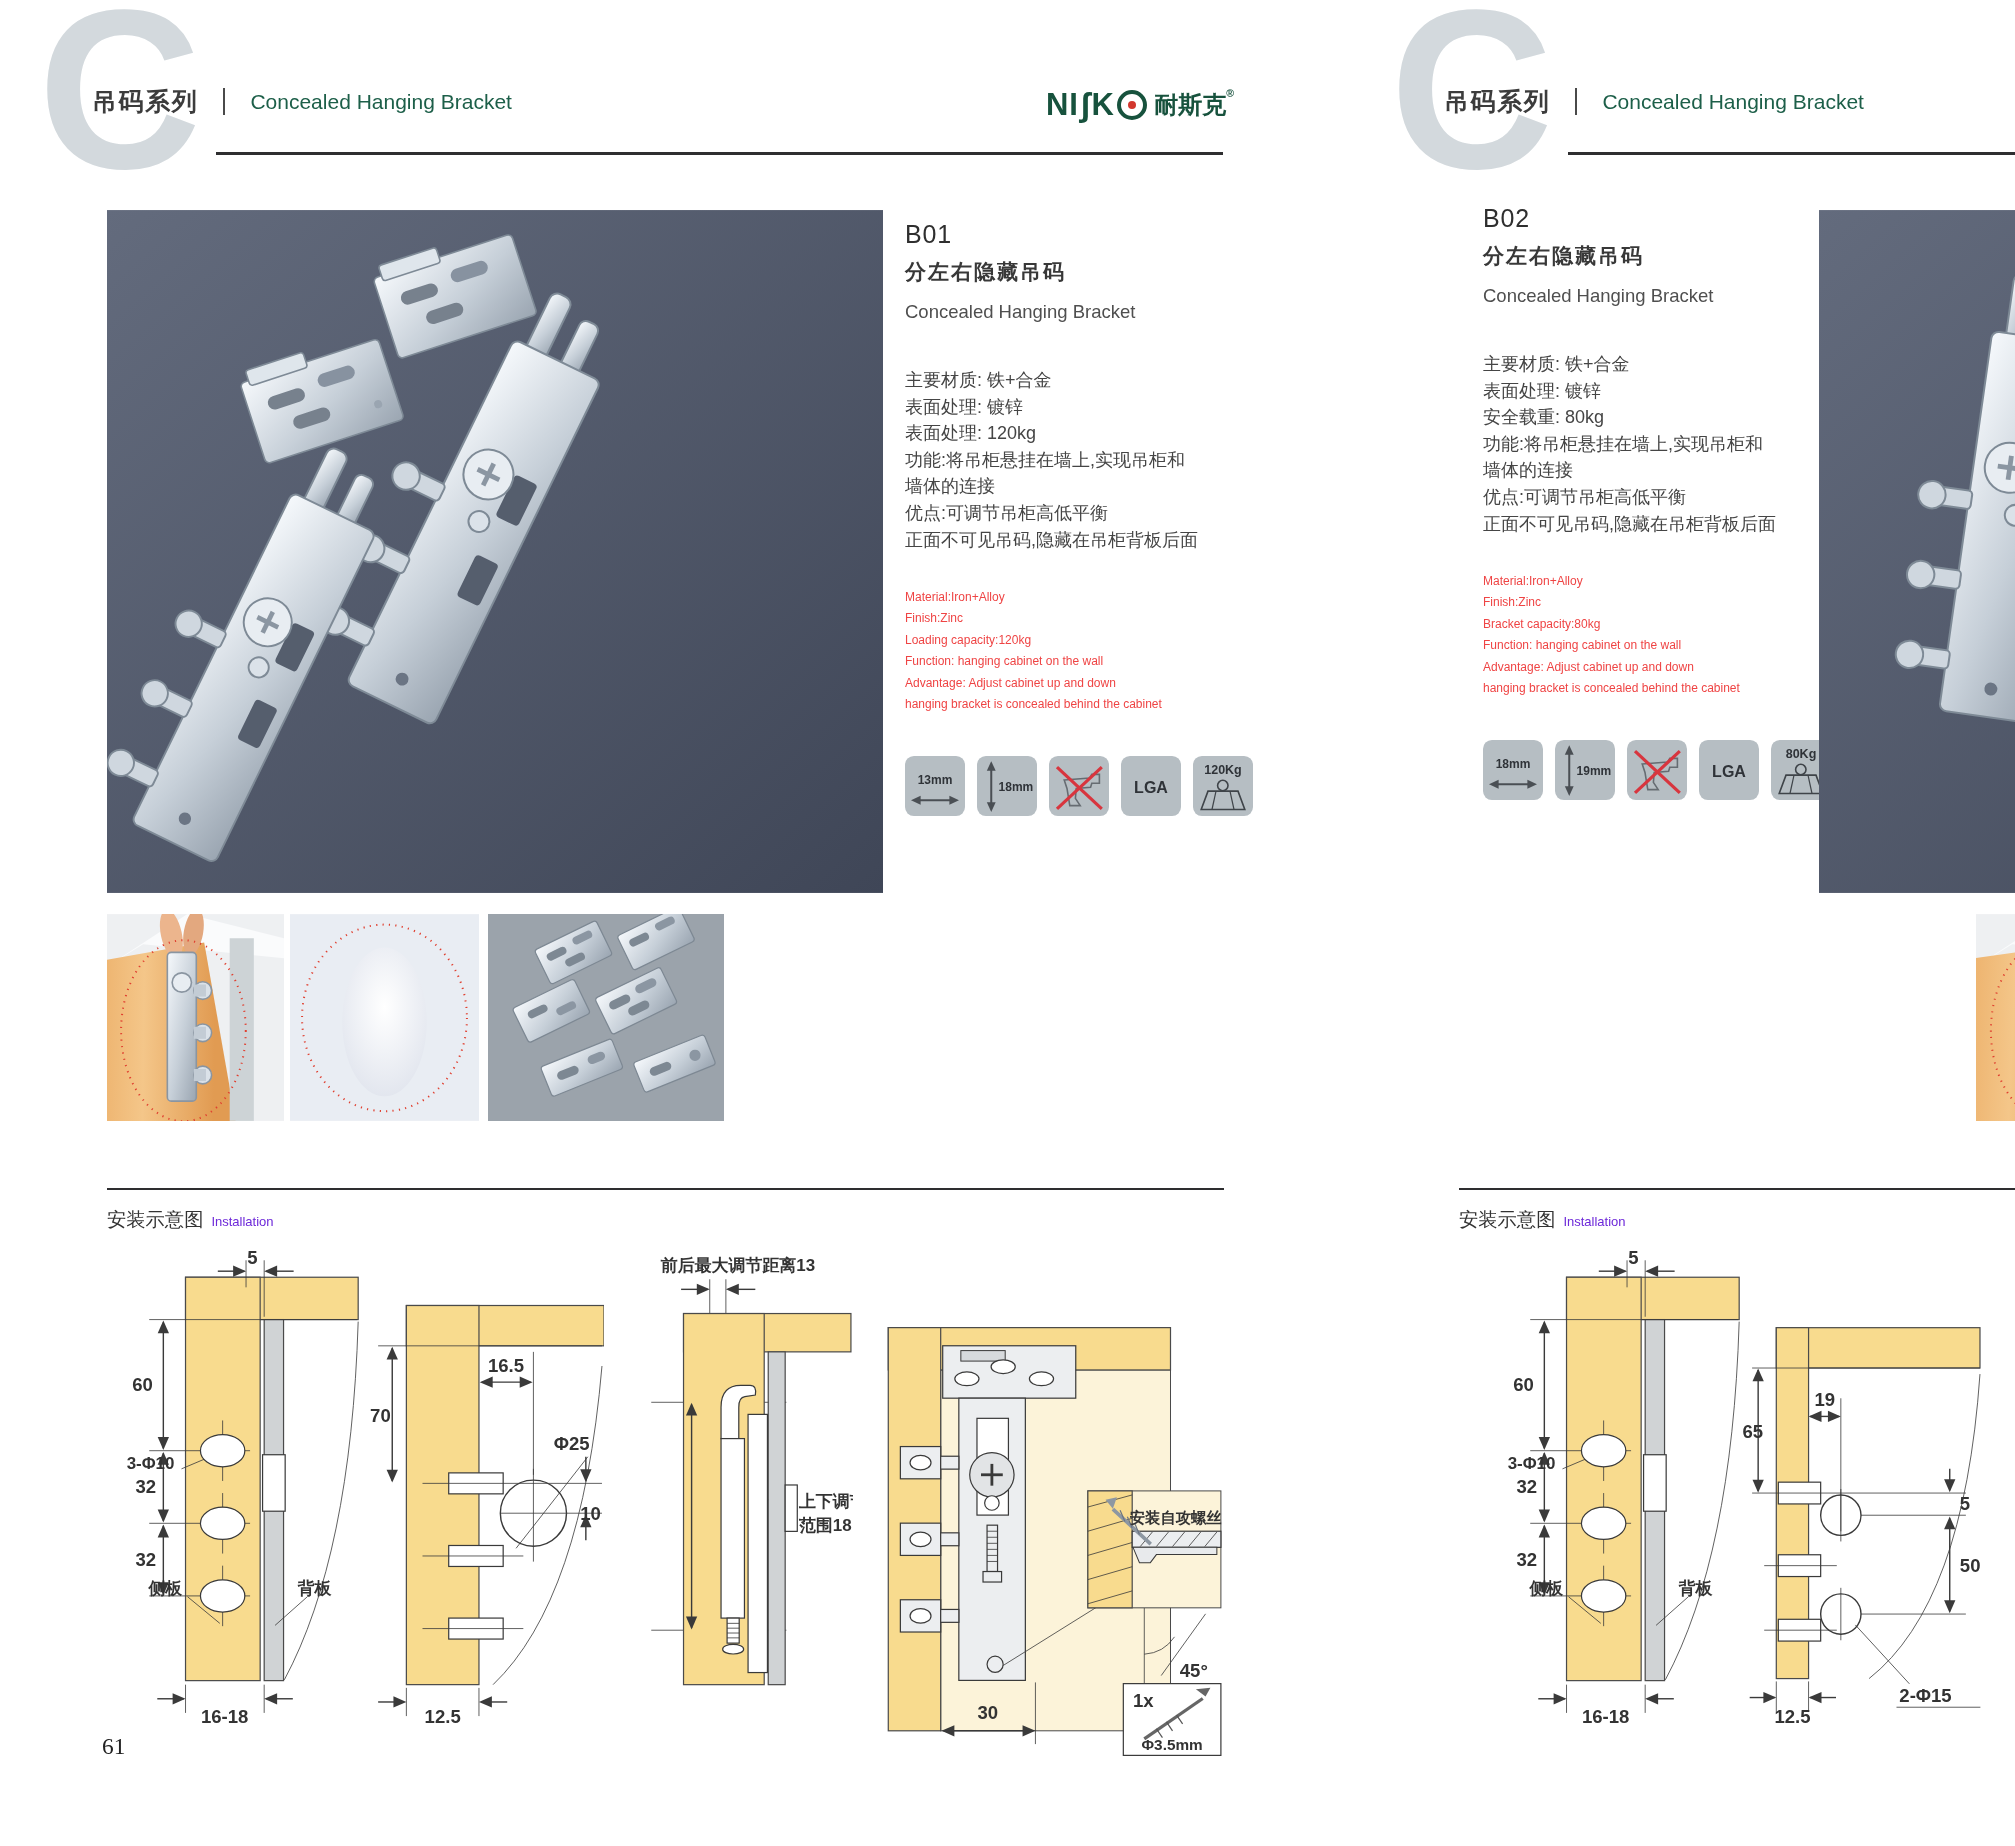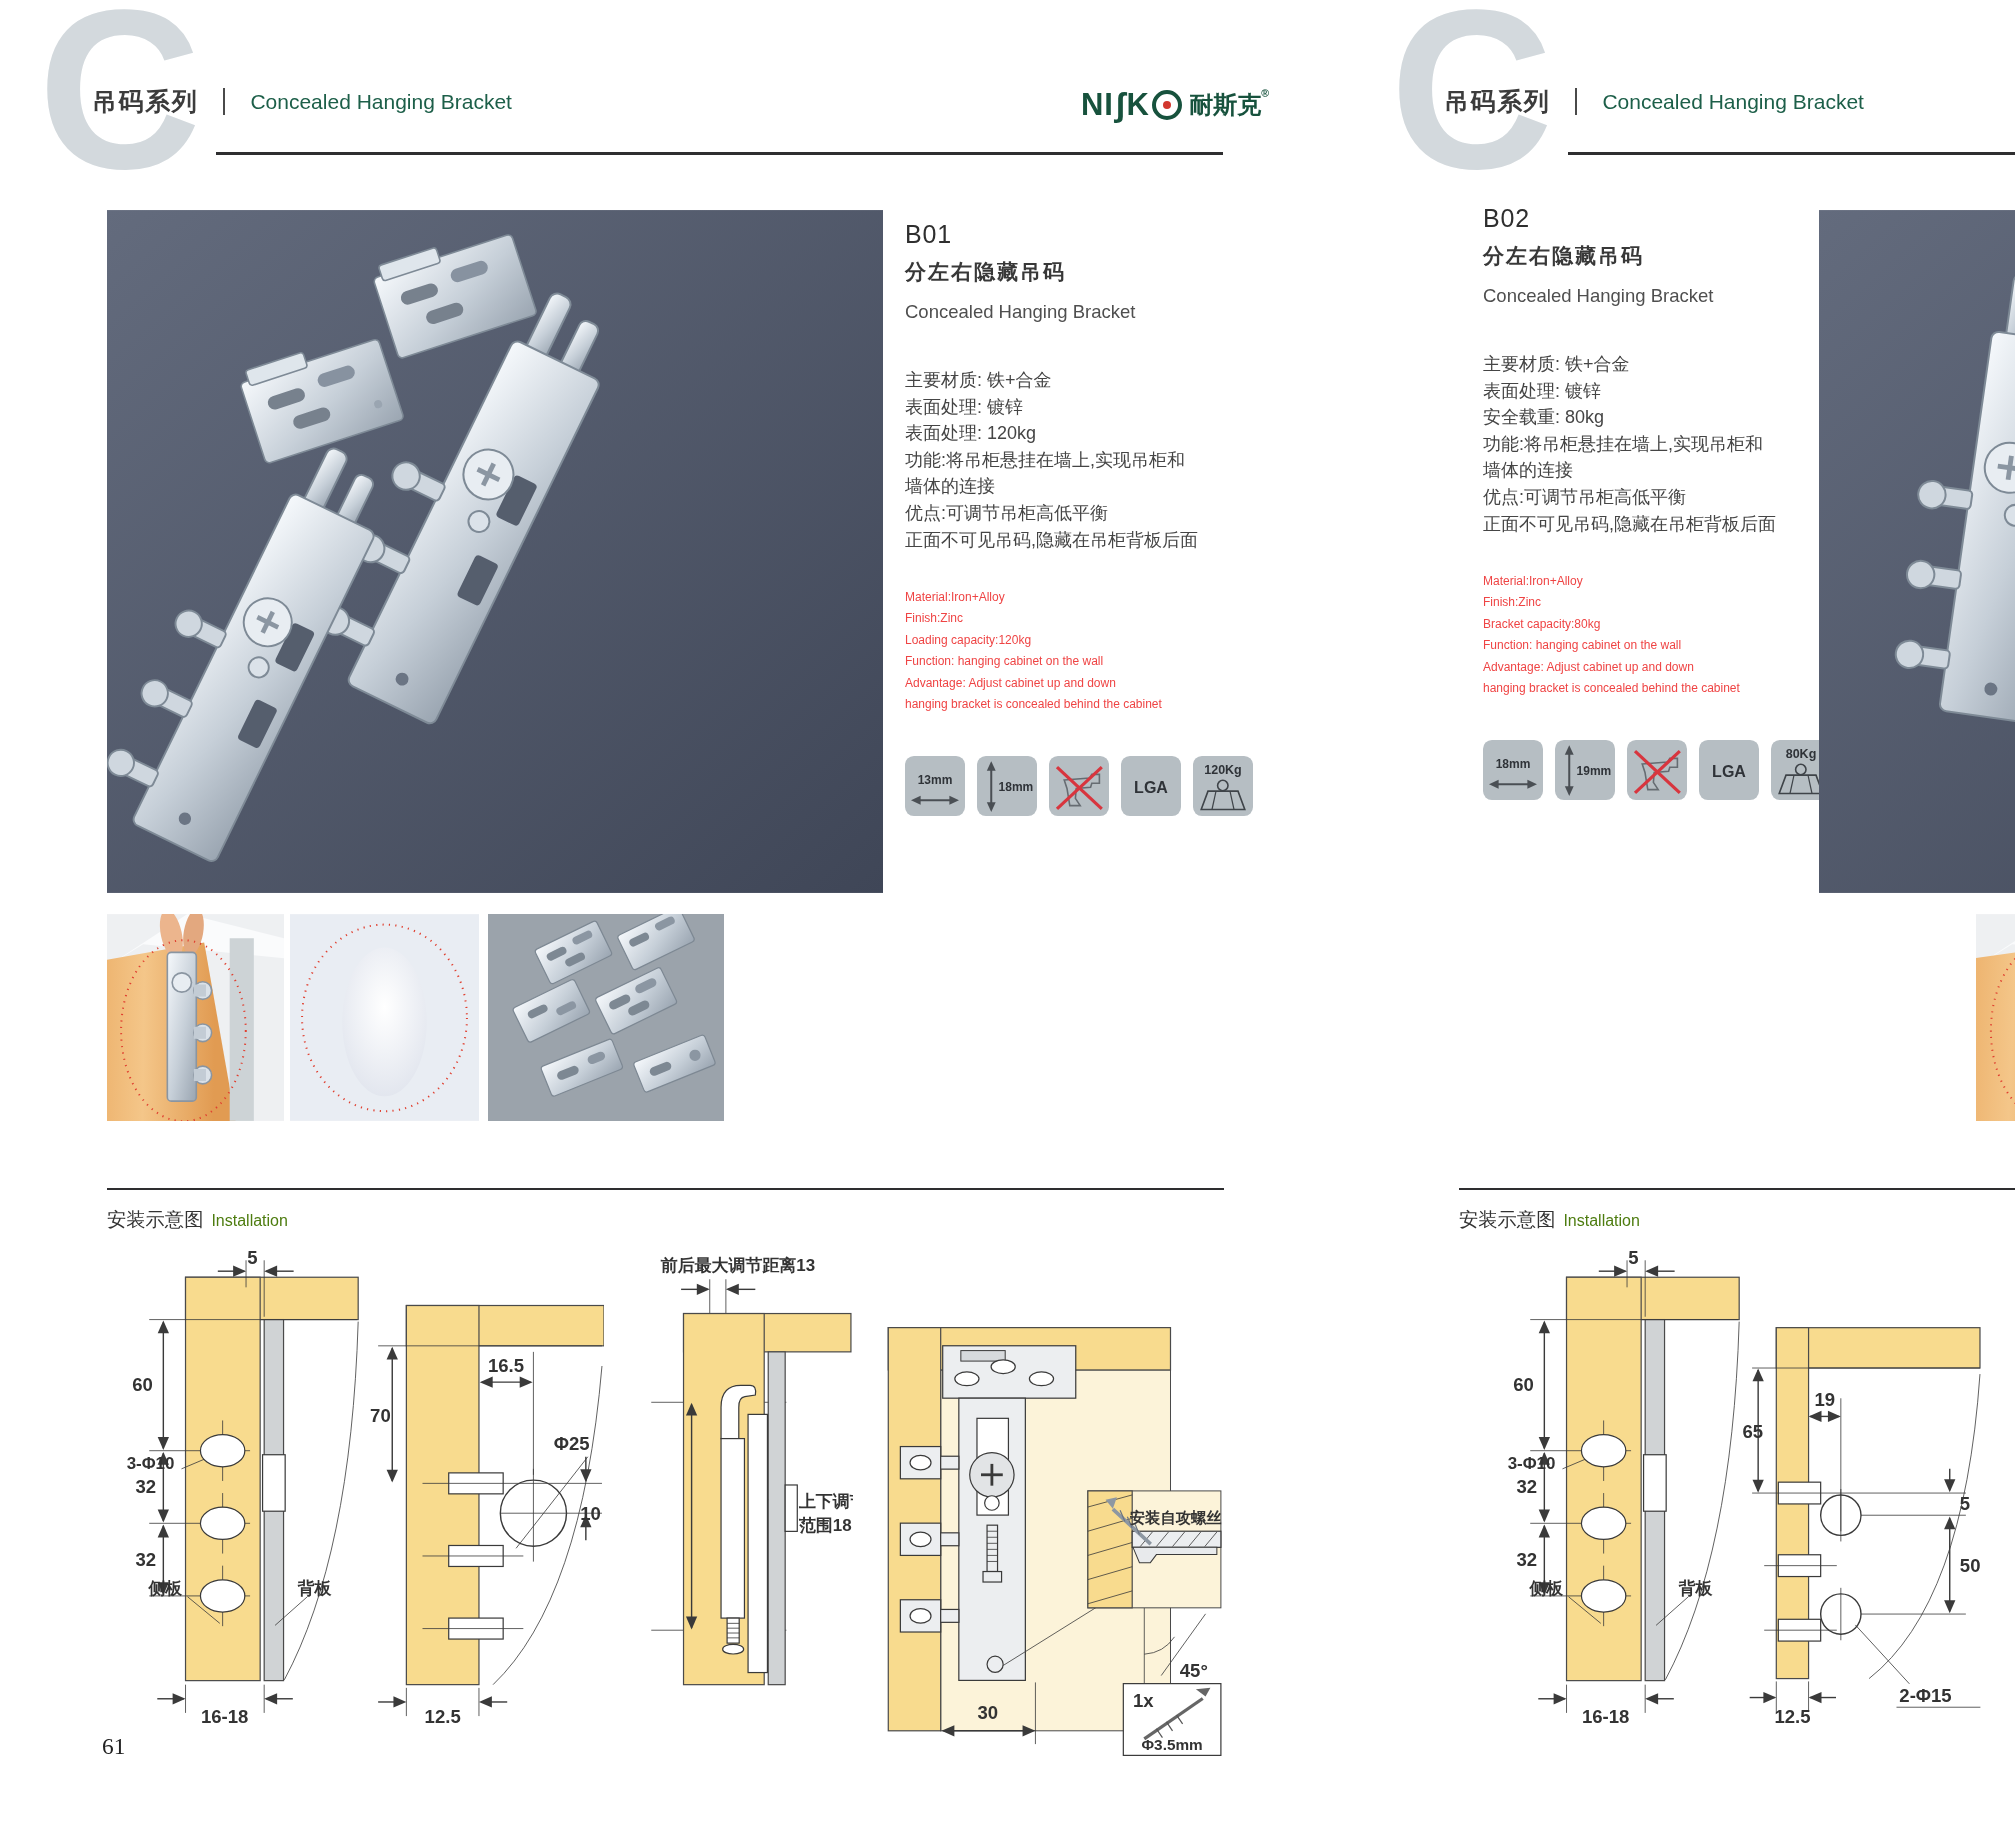--- a/index.html
+++ b/index.html
@@ -22,21 +22,21 @@
   .pcode{font-size:25px;color:#2f2f2f;letter-spacing:0.8px}
   .ptitle{font-size:21px;font-weight:700;color:#383838;letter-spacing:2px;white-space:nowrap}
   .psub{font-size:18.5px;color:#4f4f4f;white-space:nowrap}
   .specs-cn div{font-size:18px;line-height:26.6px;color:#454545;white-space:nowrap}
   .specs-en div{font-size:12px;line-height:21.4px;color:#ef4444;white-space:nowrap}
   .icon-row{display:flex;gap:12px}
   .tile{width:60px;height:60px;background:#b6bec3;border-radius:8.9px;position:relative;color:#2f3338;flex:none}
   .tile .lbl{position:absolute;width:100%;text-align:center;font-weight:600;font-size:12px}
   .install-row{display:flex;align-items:baseline;gap:8px}
   .install-title-cn{font-size:19.3px;font-weight:400;color:#333;white-space:nowrap}
-  .install-title-en{font-size:16px;color:#4d7c0f}
+  .install-title-en{font-size:13px;color:#6d28d9}
   .pagenum{font-family:"Liberation Serif",serif;font-size:23.4px;color:#222}
   svg text{font-family:"Liberation Sans",sans-serif}
   .dt{font-size:46px;font-weight:600;fill:#333}
   .dt42{font-size:42px;font-weight:600;fill:#333}
   .dt38{font-size:38px;font-weight:600;fill:#333}
   .wd{fill:#f8db8e;stroke:#4a4a4a;stroke-width:3}
   .gy{fill:#d0d3d5;stroke:#4a4a4a;stroke-width:3}
   .wh{fill:#fff;stroke:#3a3a3a;stroke-width:3}
   .cr{fill:#fcf3d9;stroke:#4a4a4a;stroke-width:2.5}
   .mt{fill:#eceef0;stroke:#3a3a3a;stroke-width:3}
@@ -77,21 +77,21 @@
 
 <div class="board">
 
   <div class="page" style="left:0">
     <div class="abs cmark" style="left:38px;top:-23.4px">C</div>
     <div class="abs series-row" style="left:92px;top:85px">
       <span class="series-cn">吊码系列</span>
       <span class="vbar"></span>
       <span class="series-en">Concealed Hanging Bracket</span>
     </div>
-    <div class="abs logo" style="left:1081px;top:85px">
+    <div class="abs logo" style="left:1046px;top:85px">
       <span class="logo-latin">NI</span>
         <span class="lgs">ʃ</span>
         <span class="logo-latin">K</span>
       <span class="logo-o">
           <i></i>
         </span>
       <span class="logo-cn">耐斯克</span>
       <span class="logo-reg">®</span>
     </div>
     <div class="abs hline" style="left:216px;top:152px;width:1007px"></div>

